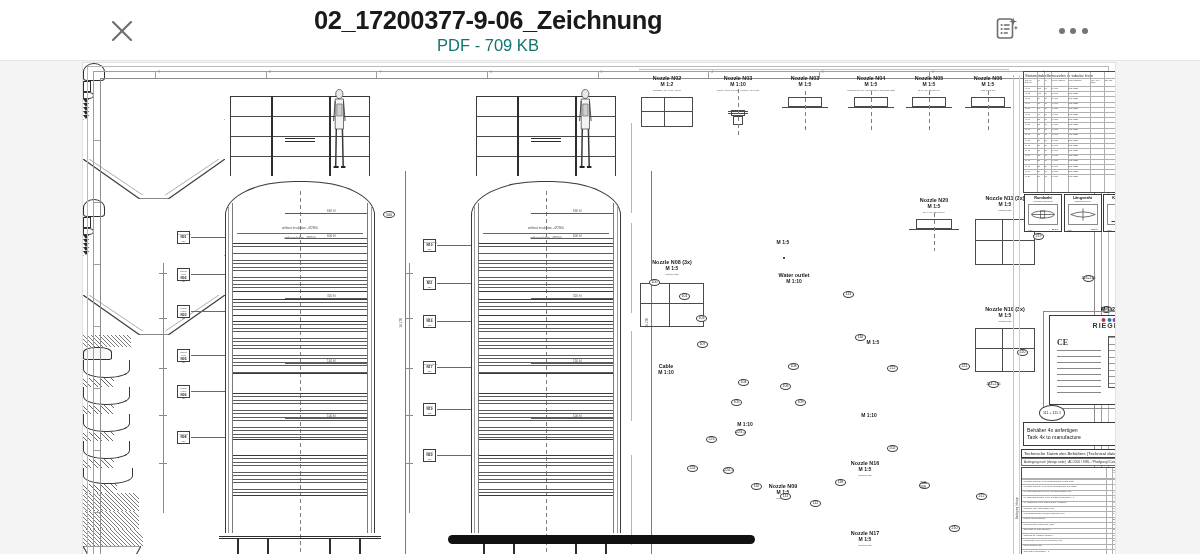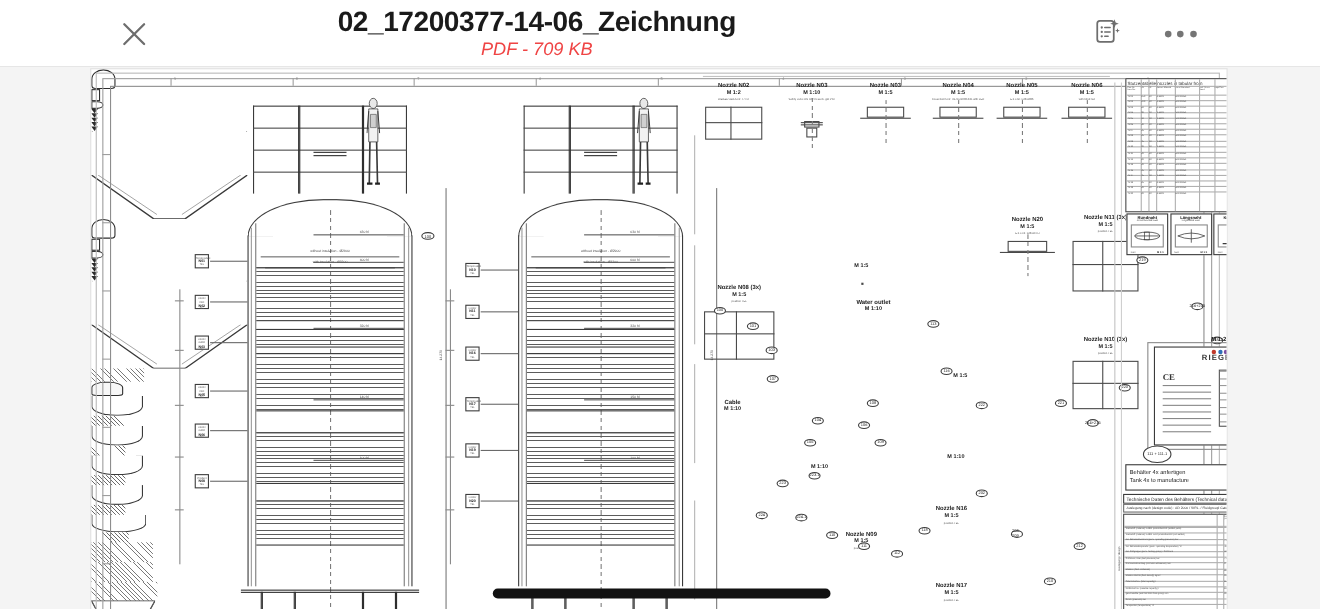--- a/index.html
+++ b/index.html
@@ -28,21 +28,21 @@
 
   .title-block {
     position: absolute; left: 262px; top: 5px; width: 452px;
     text-align: center;
   }
   .doc-title {
     font-size: 25.5px; font-weight: bold; color: #1a1a1a;
     letter-spacing: -0.4px; line-height: 30px; white-space: nowrap;
   }
   .doc-sub {
-    font-size: 16.5px; color: #ef4444; line-height: 22px; margin-top: -1px; font-style: italic;
+    font-size: 16.5px; color: #0f766e; line-height: 22px; margin-top: -1px;
   }
 
   .copilot-btn {
     position: absolute; left: 722px; top: 5px;
     width: 238px; height: 51px;
     border: 1px solid #c9c9c9; border-radius: 26px;
     background: #ffffff;
     display: flex; align-items: center; justify-content: center;
     font-size: 16.5px; color: #6e6e6e; cursor: pointer;
     font-family: "Liberation Sans", sans-serif;
@@ -218,21 +218,21 @@
     <div class="close-btn">
       <span>
         <svg width="26" height="26" viewBox="0 0 26 26">
           <line x1="4" y1="4" x2="22" y2="22" stroke="#6e6e6e" stroke-width="2.1" stroke-linecap="round"></line>
           <line x1="22" y1="4" x2="4" y2="22" stroke="#6e6e6e" stroke-width="2.1" stroke-linecap="round"></line>
         </svg>
       </span>
     </div>
 
     <div class="title-block">
-      <div class="doc-title">02_17200377-14-06_Zeichnung</div>
+      <div class="doc-title">02_17200377-9-06_Zeichnung</div>
       <div class="doc-sub">PDF - 709 KB</div>
     </div>
 
 
     <div class="icon-btn" id="summary-btn">
       <span>
         <svg width="25" height="26" viewBox="0 0 25 26">
           <rect x="3.5" y="3" width="15" height="19" rx="2.4" fill="none" stroke="#6e6e6e" stroke-width="1.6"></rect>
           <circle cx="7.6" cy="9" r="1.05" fill="#6e6e6e"></circle>
           <circle cx="7.6" cy="13" r="1.05" fill="#6e6e6e"></circle>

